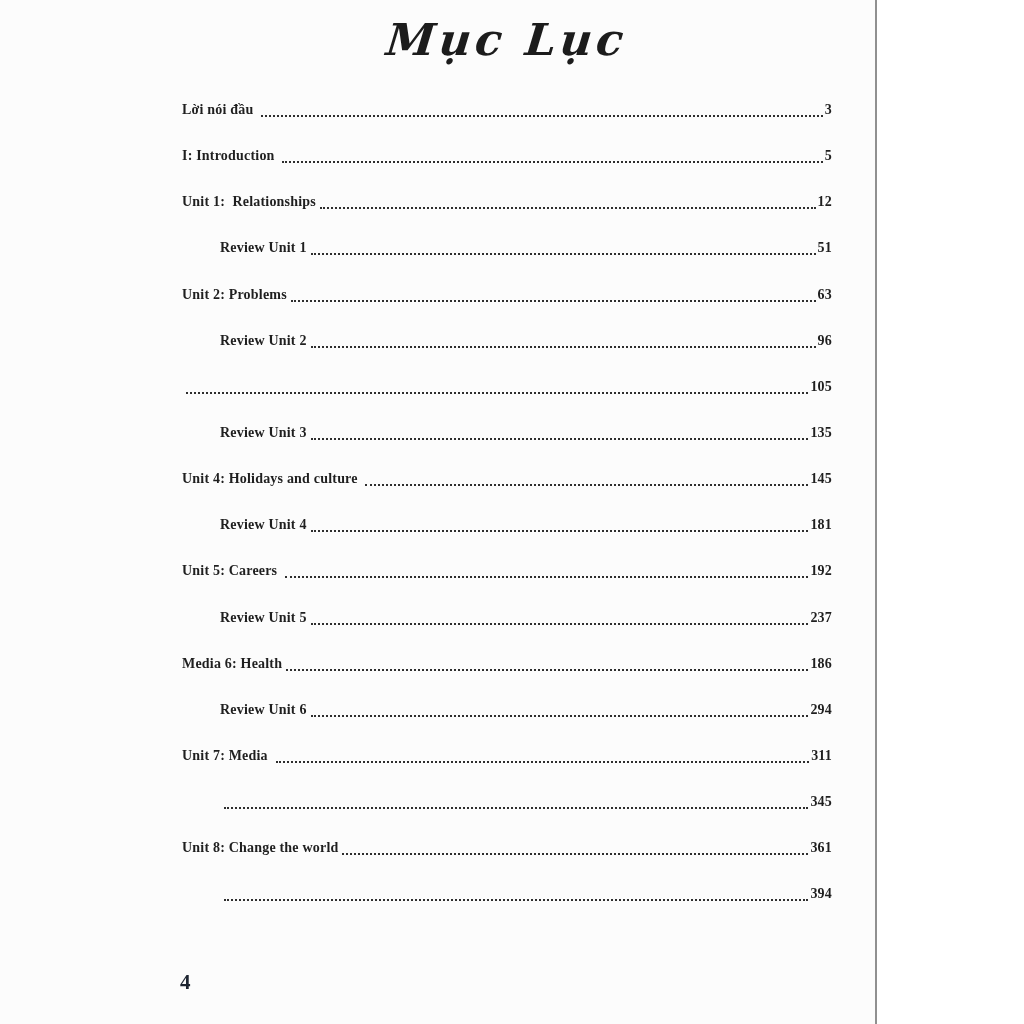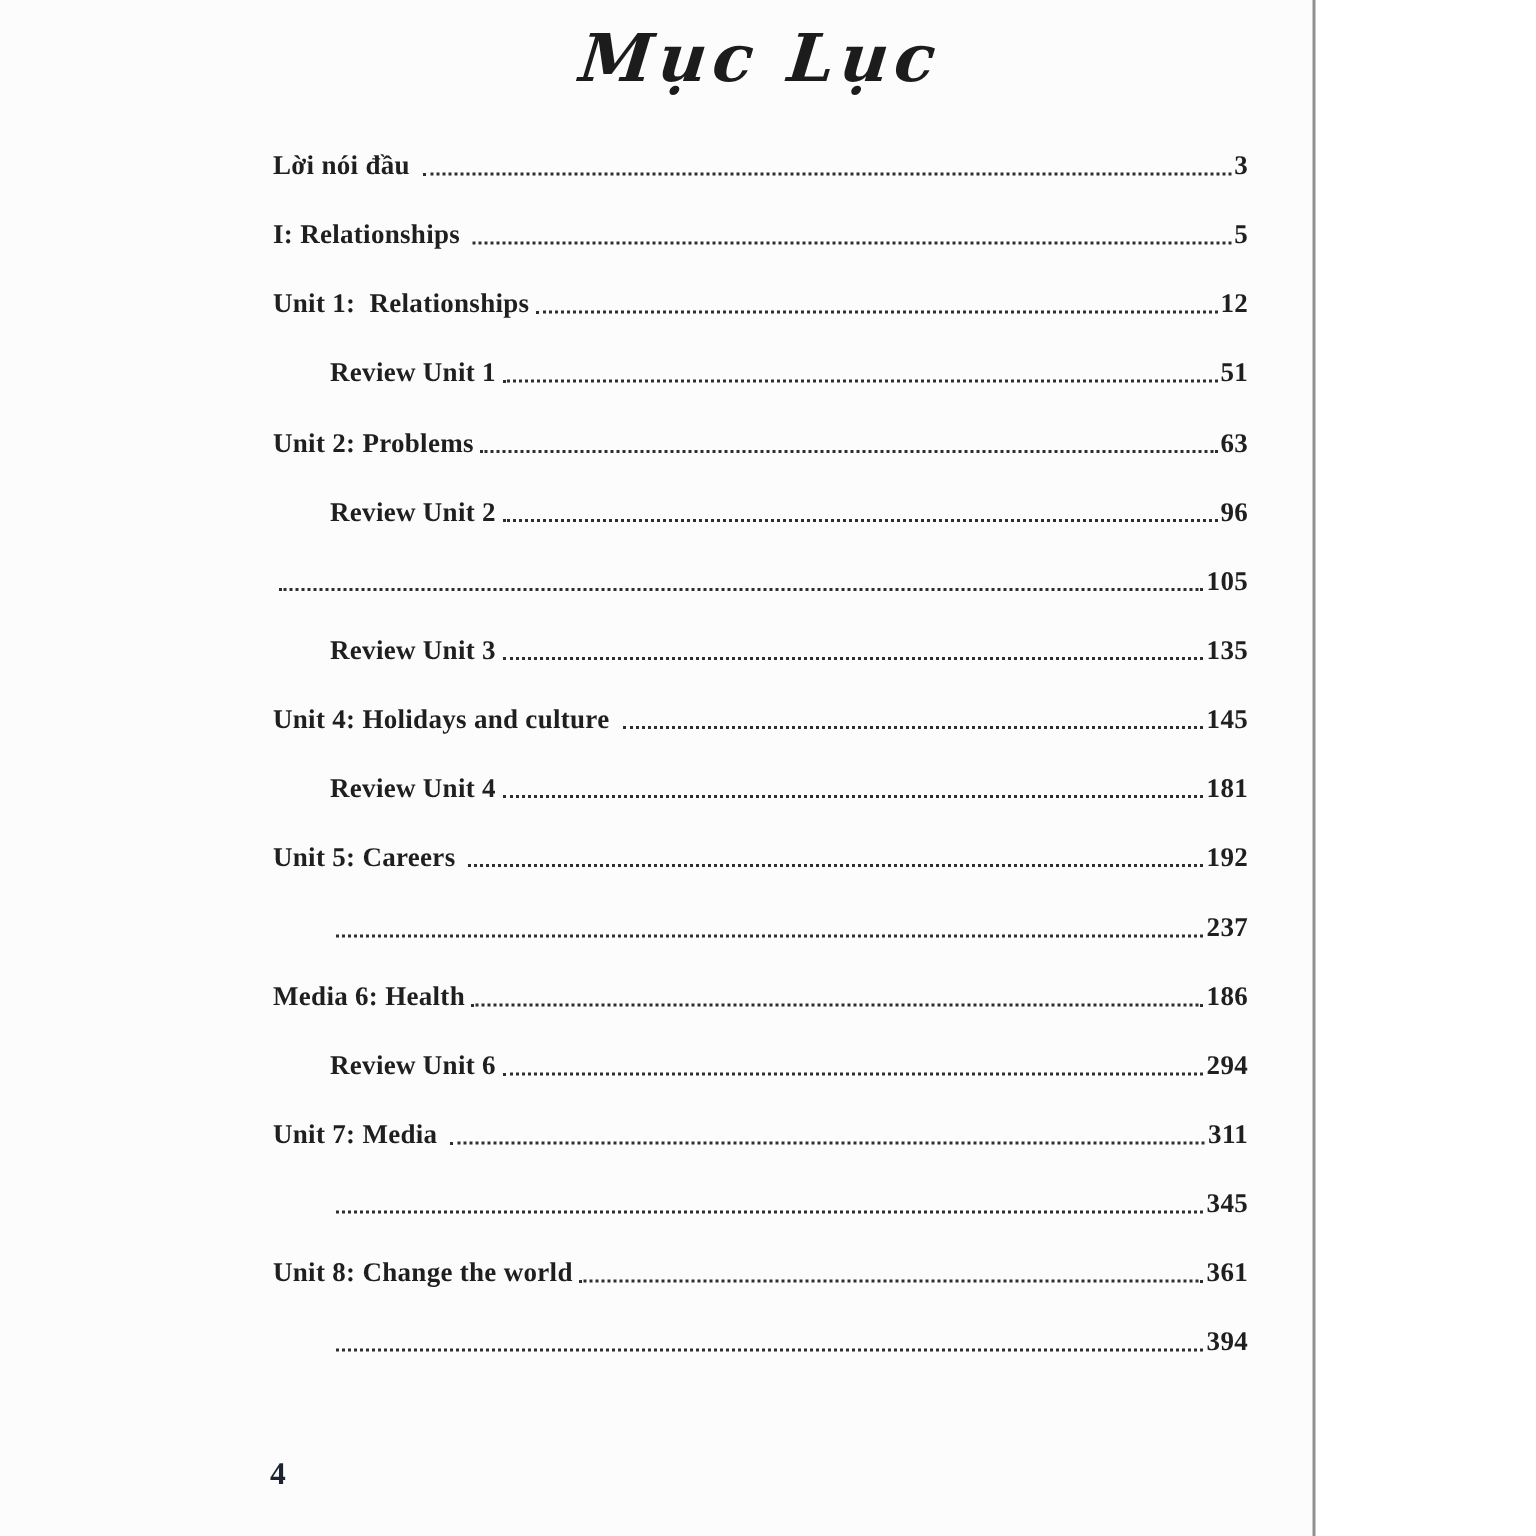--- a/index.html
+++ b/index.html
@@ -44,21 +44,21 @@
     position: absolute;
     left: 182px; top: 87px;
     width: 650px;
   }
   .row {
     display: flex;
     height: 46.15px;
     line-height: 46.15px;
     color: #1f1f1f;
     font-weight: bold;
-    font-size: 18px;
+    font-size: 14px;
   }
   .row .label {
     white-space: pre;
     letter-spacing: 0.2px;
   }
   .row .leader {
     flex: 1;
     height: 30px;
     align-self: flex-start;
     border-bottom: 2px dotted #2e2e2e;
@@ -86,21 +86,21 @@
   <div class="toc-title">Mục Lục</div>
 
   <div class="toc-list">
   <div class="row">
     <span class="label">Lời nói đầu </span>
     <span class="leader"></span>
     <span class="pagenum">3</span>
   </div>
 
   <div class="row">
-    <span class="label">I: Relationships </span>
+    <span class="label">I: Introduction </span>
     <span class="leader"></span>
     <span class="pagenum">5</span>
   </div>
 
   <div class="row">
     <span class="label">Unit 1:  Relationships</span>
     <span class="leader"></span>
     <span class="pagenum">12</span>
   </div>
 
@@ -145,20 +145,21 @@
     <span class="pagenum">181</span>
   </div>
 
   <div class="row">
     <span class="label">Unit 5: Careers </span>
     <span class="leader"></span>
     <span class="pagenum">192</span>
   </div>
 
   <div class="row indent">
+    <span class="label">Review Unit 5</span>
     <span class="leader"></span>
     <span class="pagenum">237</span>
   </div>
 
   <div class="row">
     <span class="label">Media 6: Health</span>
     <span class="leader"></span>
     <span class="pagenum">186</span>
   </div>
 

